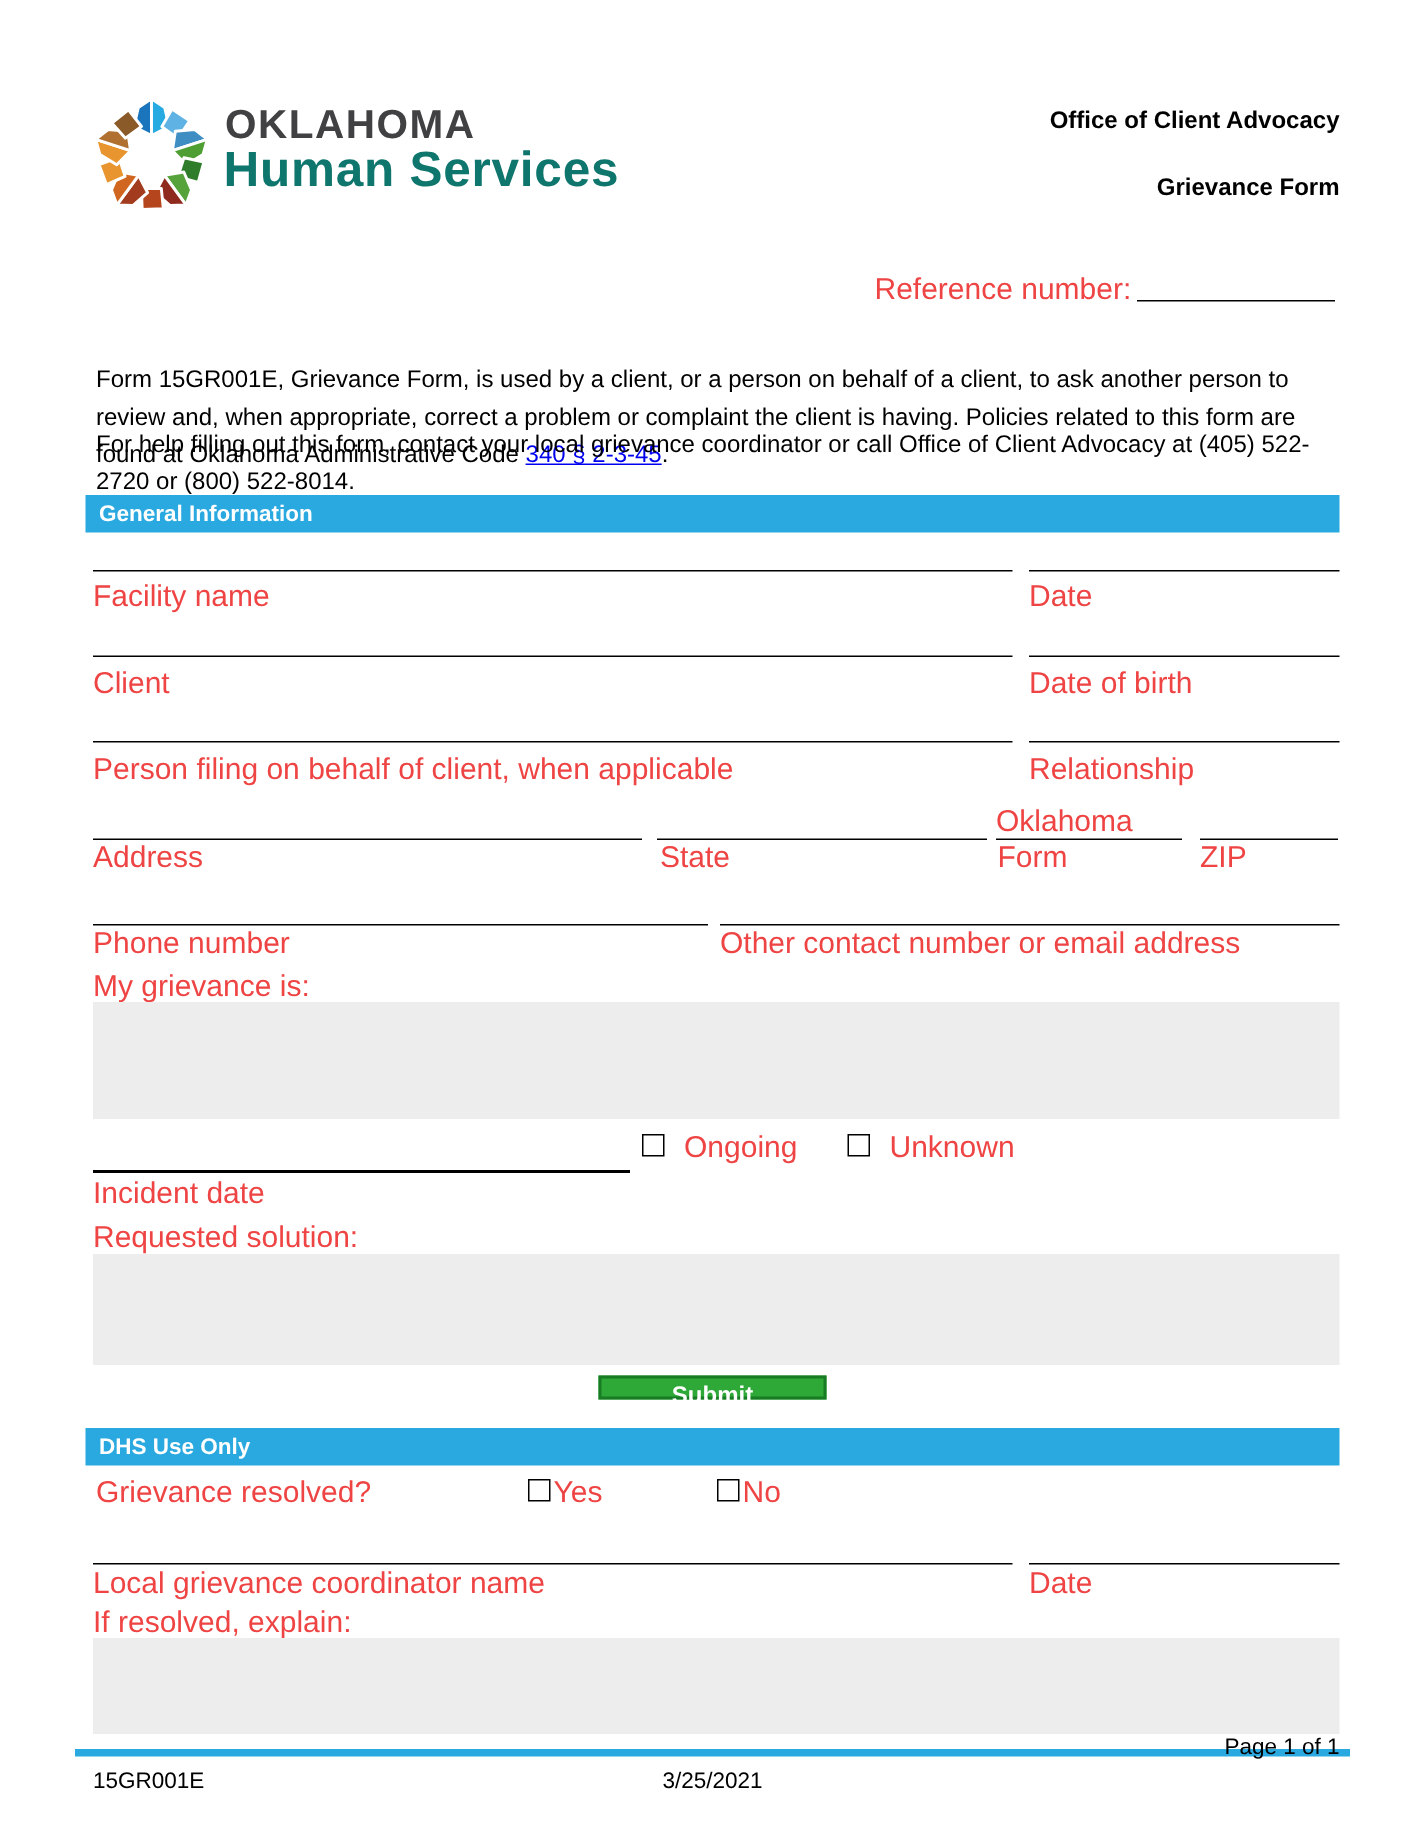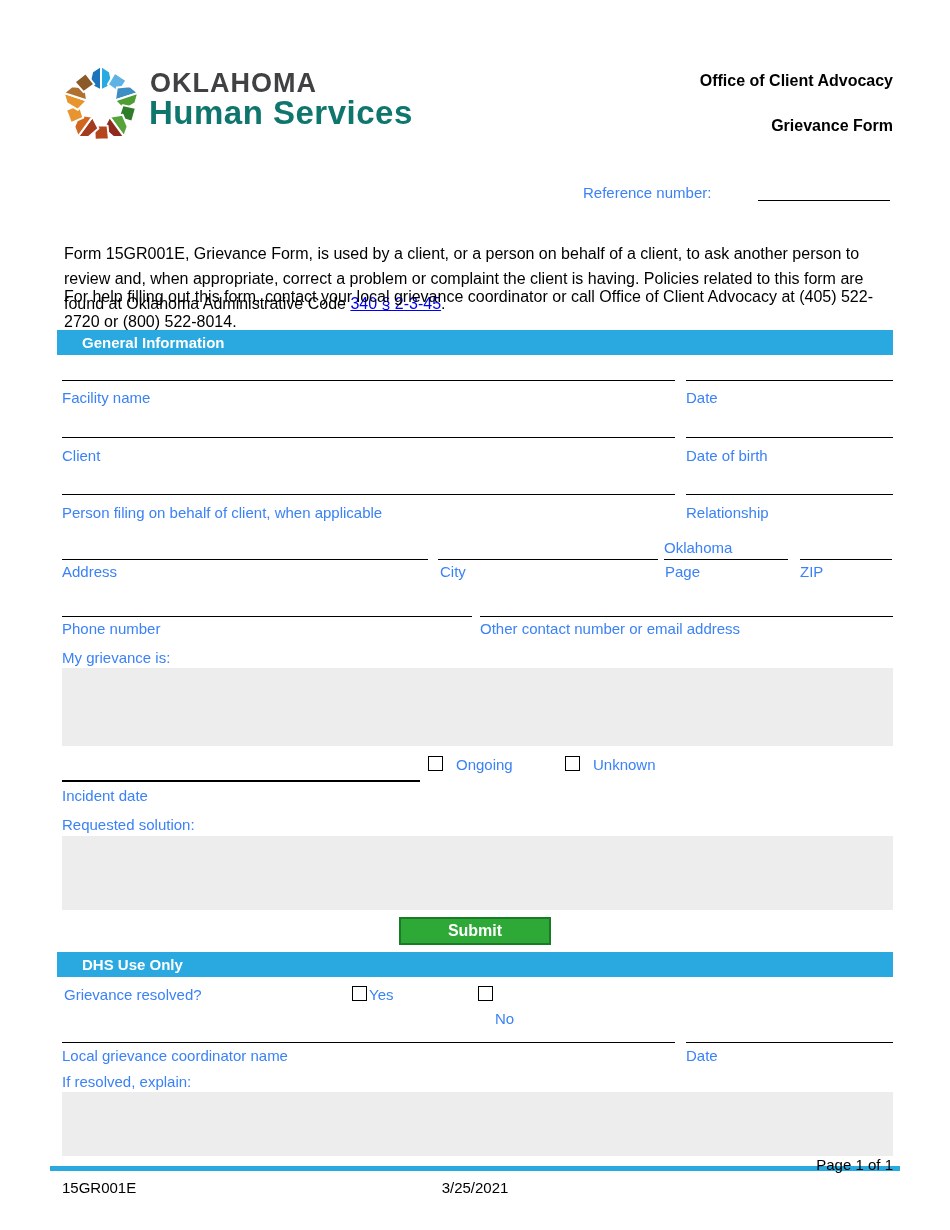--- a/index.html
+++ b/index.html
@@ -6,30 +6,30 @@
   html,body { background:#fff; }
   .page {
     position:relative;
     width:950px; height:1230px;
     background:#ffffff;
     font-family:"Liberation Sans", sans-serif;
     color:#000;
     overflow:hidden;
   }
   .abs { position:absolute; }
-  .txt { font-size:15px; line-height:20px; color:#3b82f6; }
+  .txt { font-size:20px; line-height:20px; color:#ef4444; }
   .para { font-size:16px; line-height:25px; }
   .banner {
     background:#29A9E0;
     color:#ffffff;
     font-weight:bold;
     font-size:15px;
     line-height:25px;
     height:25px;
-    padding-left:25px;
+    padding-left:9px;
   }
   .fline { border-bottom:1px solid #000; height:0; }
   .fline-thick { border-bottom:2px solid #000; height:0; }
   .grayarea { background:#EDEDED; }
   .cb {
     display:inline-block;
     width:15px; height:15px;
     border:1.5px solid #000;
     background:#fff;
     vertical-align:middle;
@@ -127,22 +127,22 @@
   <div class="abs fline" style="left:686px; top:494px; width:207px;"></div>
   <div class="abs txt" style="left:62px; top:503px;">Person filing on behalf of client, when applicable</div>
   <div class="abs txt" style="left:686px; top:503px;">Relationship</div>
 
   <div class="abs txt" style="left:664px; top:538px;">Oklahoma</div>
   <div class="abs fline" style="left:62px; top:559px; width:366px;"></div>
   <div class="abs fline" style="left:438px; top:559px; width:220px;"></div>
   <div class="abs fline" style="left:664px; top:559px; width:124px;"></div>
   <div class="abs fline" style="left:800px; top:559px; width:92px;"></div>
   <div class="abs txt" style="left:62px; top:562px;">Address</div>
-  <div class="abs txt" style="left:440px; top:562px;">City</div>
-  <div class="abs txt" style="left:665px; top:562px;">Page</div>
+  <div class="abs txt" style="left:440px; top:562px;">State</div>
+  <div class="abs txt" style="left:665px; top:562px;">Form</div>
   <div class="abs txt" style="left:800px; top:562px;">ZIP</div>
 
   <div class="abs fline" style="left:62px; top:616px; width:410px;"></div>
   <div class="abs fline" style="left:480px; top:616px; width:413px;"></div>
   <div class="abs txt" style="left:62px; top:619px;">Phone number</div>
   <div class="abs txt" style="left:480px; top:619px;">Other contact number or email address</div>
 
   <div class="abs txt" style="left:62px; top:648px;">My grievance is:</div>
   <div class="abs grayarea" style="left:62px; top:668px; width:831px; height:78px;"></div>
 
@@ -150,29 +150,29 @@
   <div class="abs txt" style="left:456px; top:755px;text-align:right;">Ongoing</div>
   <span class="abs cb" style="left:565px; top:756px;"></span>
   <div class="abs txt" style="left:593px; top:755px;">Unknown</div>
 
   <div class="abs fline-thick" style="left:62px; top:780px; width:358px;"></div>
   <div class="abs txt" style="left:62px; top:786px;">Incident date</div>
 
   <div class="abs txt" style="left:62px; top:815px;">Requested solution:</div>
   <div class="abs grayarea" style="left:62px; top:836px; width:831px; height:74px;"></div>
 
-  <button class="abs submit-btn" style="left:399px; top:917px; width:152px; height:28px;">Submit</button>
+  <button class="abs submit-btn" style="left:399px; top:917px; width:152px; height:16px;">Submit</button>
 
   <div class="abs banner" style="left:57px; top:952px; width:836px;">DHS Use Only</div>
 
   <div class="abs txt" style="left:64px; top:985px;">Grievance resolved?</div>
   <span class="abs cb" style="left:352px; top:986px;"></span>
   <div class="abs txt" style="left:369px; top:985px;">Yes</div>
   <span class="abs cb" style="left:478px; top:986px;"></span>
-  <div class="abs txt" style="left:495px; top:985px;margin-top:24px;">No</div>
+  <div class="abs txt" style="left:495px; top:985px;">No</div>
 
   <div class="abs fline" style="left:62px; top:1042px; width:613px;"></div>
   <div class="abs fline" style="left:686px; top:1042px; width:207px;"></div>
   <div class="abs txt" style="left:62px; top:1046px;">Local grievance coordinator name</div>
   <div class="abs txt" style="left:686px; top:1046px;">Date</div>
 
   <div class="abs txt" style="left:62px; top:1072px;">If resolved, explain:</div>
   <div class="abs grayarea" style="left:62px; top:1092px; width:831px; height:64px;"></div>
 
   <div class="abs footer-line" style="left:50px; top:1166px; width:850px; height:5px;"></div>

